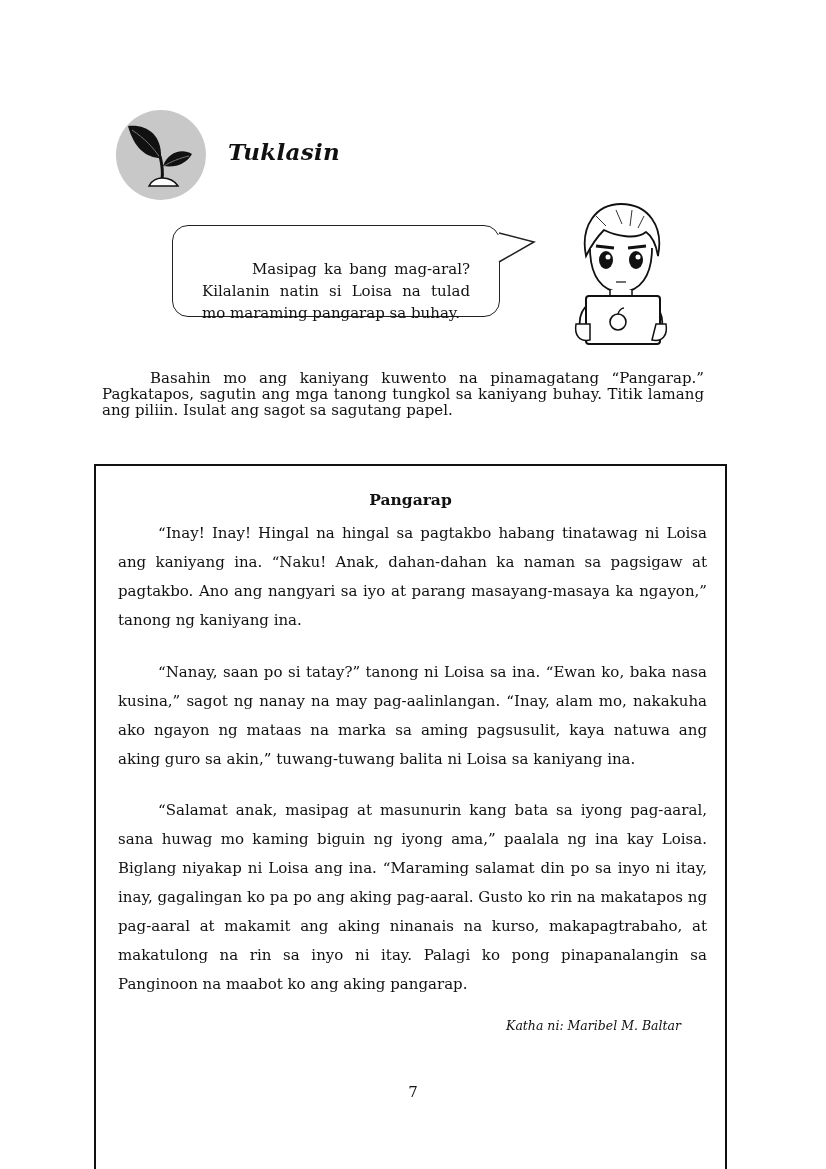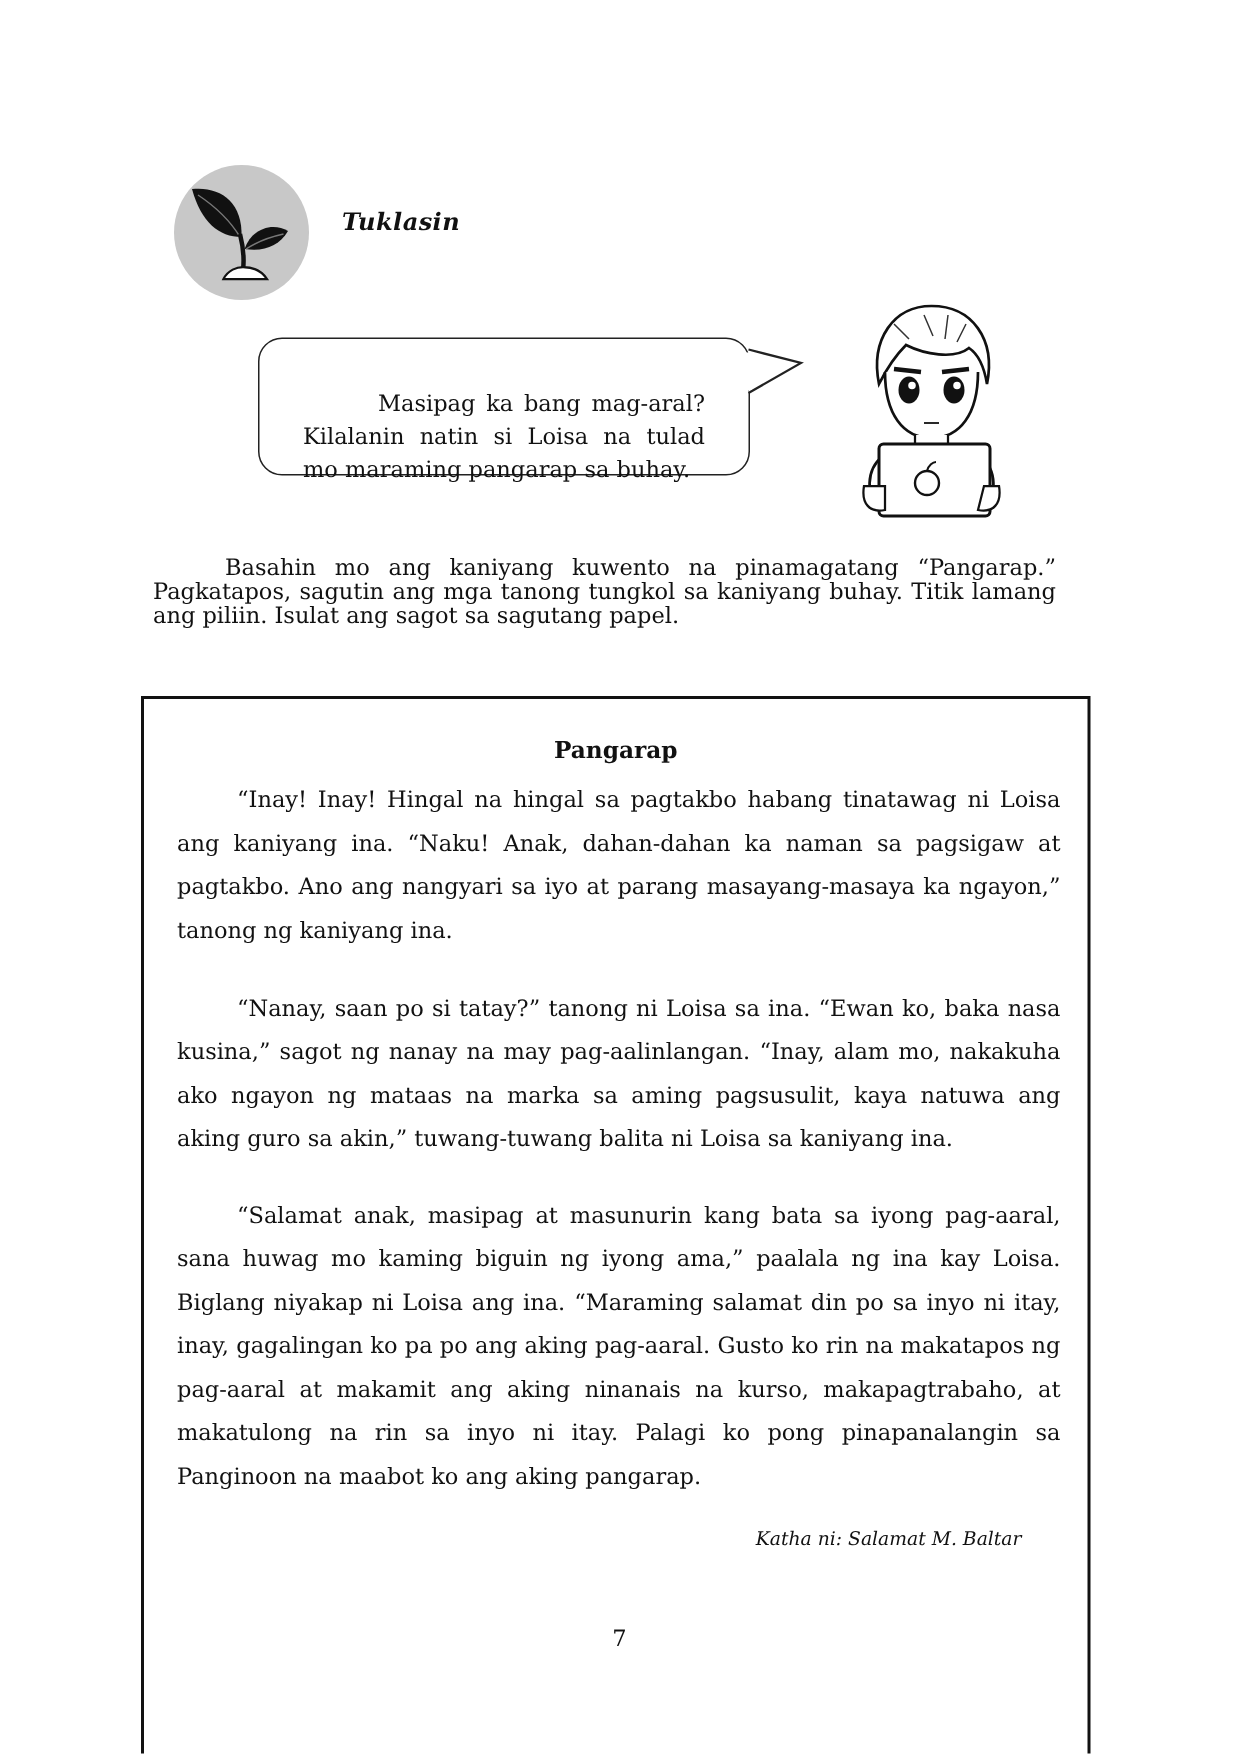--- a/index.html
+++ b/index.html
@@ -1,19 +1,19 @@
 <!DOCTYPE html>
 <html><head>
 <meta charset="utf-8">
 <style>
   html, body { margin:0; padding:0; background:#fff; }
   body { width:826px; height:1169px; position:relative; overflow:hidden; font-family:"DejaVu Serif", serif; color:#111; }
   .icon-circle { position:absolute; left:116px; top:110px; width:90px; height:90px; border-radius:50%; background:#c8c8c8; }
   .icon-circle svg { position:absolute; left:0; top:0; }
-  .section-title { position:absolute; left:228px; top:138px; font-size:16px; font-weight:bold; font-style:italic; font-family:"DejaVu Serif", serif; letter-spacing:0.3px; }
+  .section-title { position:absolute; left:228px; top:138px; font-size:23px; font-weight:bold; font-style:italic; font-family:"DejaVu Serif", serif; letter-spacing:0.3px; }
   .bubble { position:absolute; left:172px; top:225px; width:328px; height:92px; border:1.5px solid #222; border-radius:16px; box-sizing:border-box; background:#fff; }
   .bubble-tail { position:absolute; left:490px; top:232px; }
   .bubble-text { position:absolute; left:186px; top:242px; width:300px; font-size:15px; line-height:22px; text-align:justify; font-family:"DejaVu Serif", serif; }
   .bubble-text p { margin:16px; text-indent:50px; text-align-last:left; }
   .character { position:absolute; left:566px; top:196px; }
   .intro { position:absolute; left:102px; top:370px; width:602px; font-size:15px; line-height:16px; text-align:justify; }
   .intro p { margin:0; text-indent:48px; }
   .story-box { position:absolute; left:94px; top:464px; width:633px; height:735px; border:2px solid #111; box-sizing:border-box; }
   .story-title { position:absolute; left:0; right:0; top:24px; text-align:center; font-size:15.5px; font-weight:bold; }
   .story-body { position:absolute; left:22px; top:53px; width:589px; font-size:15px; line-height:29px; text-align:justify; }
@@ -80,16 +80,16 @@
   <p>Basahin mo ang kaniyang kuwento na pinamagatang “Pangarap.” Pagkatapos, sagutin ang mga tanong tungkol sa kaniyang buhay. Titik lamang ang piliin. Isulat ang sagot sa sagutang papel.</p>
 </div>
 
 <div class="story-box">
   <div class="story-title">Pangarap</div>
   <div class="story-body">
     <p>“Inay! Inay! Hingal na hingal sa pagtakbo habang tinatawag ni Loisa ang kaniyang ina. “Naku! Anak, dahan-dahan ka naman sa pagsigaw at pagtakbo. Ano ang nangyari sa iyo at parang masayang-masaya ka ngayon,” tanong ng kaniyang ina.</p>
     <p>“Nanay, saan po si tatay?” tanong ni Loisa sa ina. “Ewan ko, baka nasa kusina,” sagot ng nanay na may pag-aalinlangan. “Inay, alam mo, nakakuha ako ngayon ng mataas na marka sa aming pagsusulit, kaya natuwa ang aking guro sa akin,” tuwang-tuwang balita ni Loisa sa kaniyang ina.</p>
     <p>“Salamat anak, masipag at masunurin kang bata sa iyong pag-aaral, sana huwag mo kaming biguin ng iyong ama,” paalala ng ina kay Loisa. Biglang niyakap ni Loisa ang ina. “Maraming salamat din po sa inyo ni itay, inay, gagalingan ko pa po ang aking pag-aaral. Gusto ko rin na makatapos ng pag-aaral at makamit ang aking ninanais na kurso, makapagtrabaho, at makatulong na rin sa inyo ni itay. Palagi ko pong pinapanalangin sa Panginoon na maabot ko ang aking pangarap.</p>
   </div>
-  <div class="byline">Katha ni: Salamat M. Baltar</div>
+  <div class="byline">Katha ni: Maribel M. Baltar</div>
 </div>
 
 <div class="page-number">7</div>
 
 </body></html>

